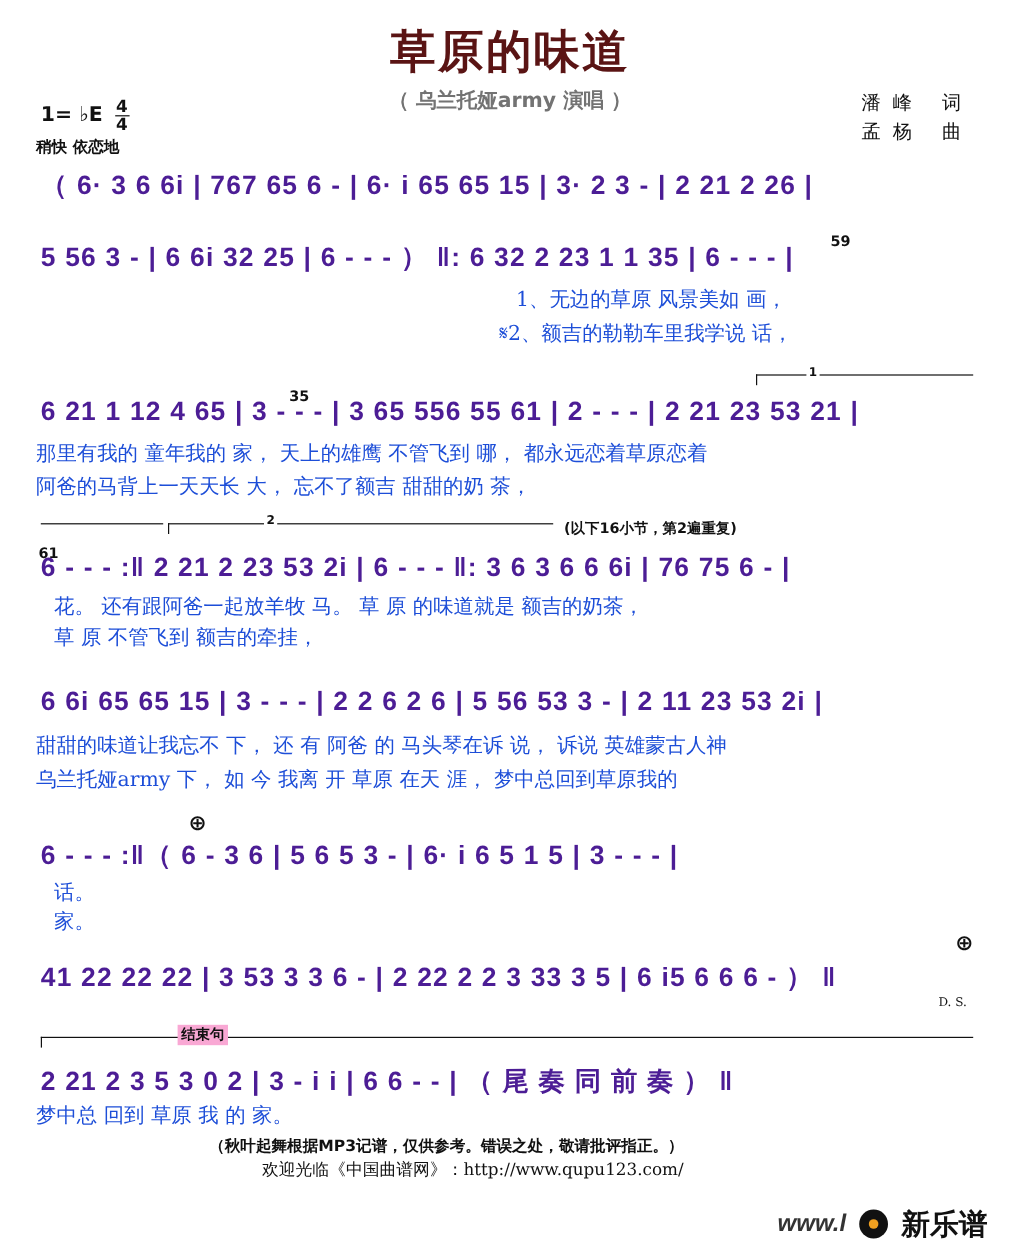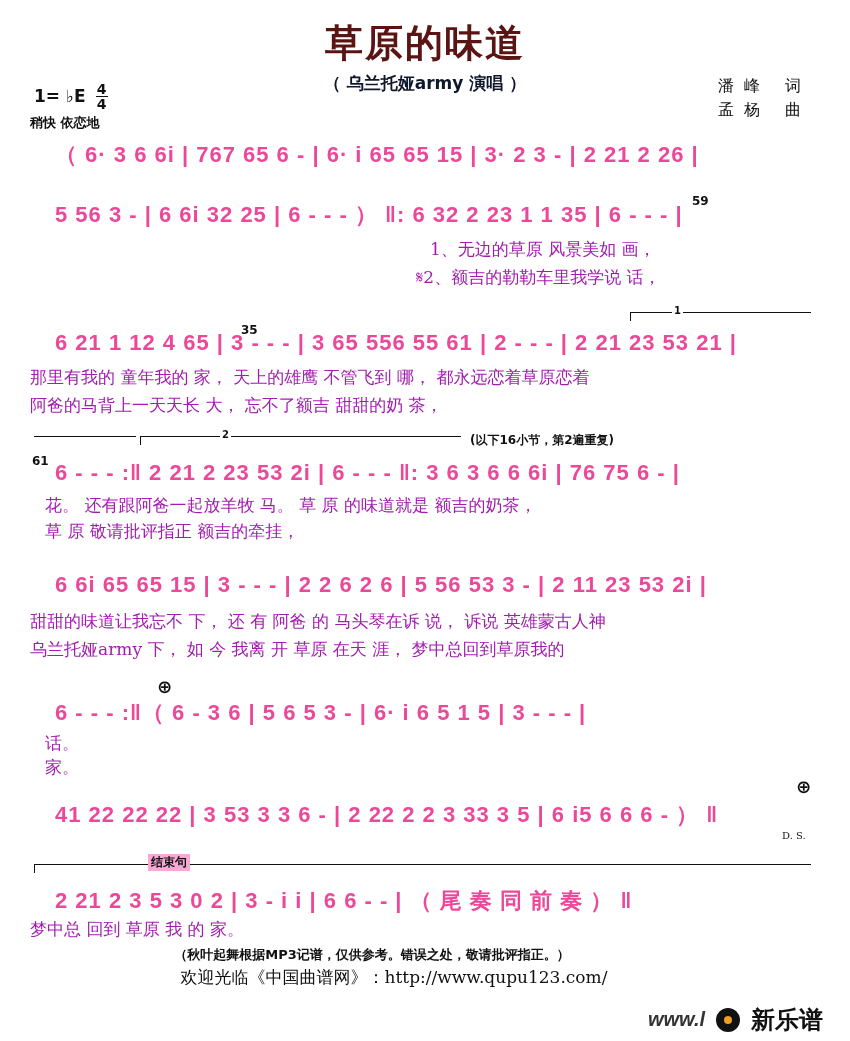--- a/index.html
+++ b/index.html
@@ -1,34 +1,34 @@
 <!DOCTYPE html>
 <html><head>
 <meta charset="utf-8">
 <style>
   html, body { margin:0; padding:0; background:#ffffff; }
   body { width:850px; height:1041px; position:relative; overflow:hidden;
          font-family:"DejaVu Sans", sans-serif; color:#111; }
   .abs { position:absolute; white-space:nowrap; }
   .title { left:0; width:850px; top:18px; text-align:center; font-size:38px; color:#5a1414; font-weight:bold; letter-spacing:2px; }
-  .singer { left:0; width:850px; top:72px; text-align:center; font-size:17px; font-weight:bold; color:#0f172a; }
+  .singer { left:0; width:850px; top:72px; text-align:center; font-size:17px; font-weight:bold; color:#737373; }
   .key { left:34px; top:82px; font-size:17px; font-weight:bold; }
   .key .frac { display:inline-block; vertical-align:middle; text-align:center; font-size:14px; line-height:14px; margin-left:4px; }
   .key .frac span { display:block; }
   .key .frac .bar { border-top:1.5px solid #111; width:12px; margin:0 auto; }
   .tempo { left:30px; top:114px; font-size:13px; font-weight:bold; }
   .credit { left:718px; font-size:16px; font-weight:normal; letter-spacing:10px; }
-  .notes { font-family:"Liberation Sans", sans-serif; font-weight:bold; font-size:22px; letter-spacing:1px; color:#ec4899;margin-left:21px; }
-  .lyric { font-family:"DejaVu Serif", serif; font-size:17px; color:#a21caf; }
+  .notes { font-family:"Liberation Sans", sans-serif; font-weight:bold; font-size:22px; letter-spacing:1px; color:#4c1d95; }
+  .lyric { font-family:"DejaVu Serif", serif; font-size:17px; color:#1d4ed8; }
   .note-annot { font-size:12px; font-weight:bold; }
   .volta { position:absolute; border-top:1.5px solid #111; }
   .volta.left { border-left:1.5px solid #111; height:8px; }
   .volta-num { position:absolute; font-size:10px; font-weight:bold; background:#fff; padding:0 2px; }
   .footer-note { left:0; width:744px; text-align:center; top:946px; font-size:13px; font-weight:bold; }
-  .footer-url { left:0; width:788px; text-align:center; top:966px; font-size:17px; font-family:"DejaVu Serif", serif; }
+  .footer-url { left:0; width:788px; text-align:center; top:966px; font-size:14px; font-family:"DejaVu Serif", serif; }
   .watermark { left:648px; top:1004px; font-size:20px; font-weight:bold;text-align:center; }
   .watermark .www { font-style:italic; color:#333; font-family:"Liberation Sans", sans-serif; }
   .disc { display:inline-block; width:24px; height:24px; border-radius:50%; background:#111; vertical-align:middle; position:relative; margin:0 4px; }
   .disc::after { content:""; position:absolute; left:8px; top:8px; width:8px; height:8px; border-radius:50%; background:#f0a020; }
   .brand { font-size:24px; font-family:"DejaVu Sans", sans-serif; vertical-align:middle; }
   .coda { font-size:18px; font-weight:bold; }
 </style>
 </head>
 <body>
 
@@ -61,21 +61,21 @@
 <div class="abs lyric" style="left:30px;top:366px">那里有我的  童年我的  家，        天上的雄鹰 不管飞到  哪，      都永远恋着草原恋着</div>
 <div class="abs lyric" style="left:30px;top:394px">阿爸的马背上一天天长  大，        忘不了额吉 甜甜的奶  茶，</div>
 
 <div class="volta" style="left:34px;top:436px;width:102px"></div>
 <div class="volta left" style="left:140px;top:436px;width:320px"></div>
 <div class="abs volta-num" style="left:220px;top:429px">2</div>
 <div class="abs note-annot" style="left:470px;top:432px">(以下16小节，第2遍重复)</div>
 <div class="abs notes" style="left:34px;top:460px">6 - - - :‖ 2 21 2 23 53 2i | 6 - - - ‖: 3 6 3 6 6 6i | 76 75 6 - |</div>
 <div class="abs note-annot" style="left:32px;top:454px">61</div>
 <div class="abs lyric" style="left:45px;top:494px">花。        还有跟阿爸一起放羊牧    马。          草 原 的味道就是   额吉的奶茶，</div>
-<div class="abs lyric" style="left:45px;top:520px">                                                  草 原 敬请批评指正   额吉的牵挂，</div>
+<div class="abs lyric" style="left:45px;top:520px">                                                  草 原 不管飞到   额吉的牵挂，</div>
 
 <div class="abs notes" style="left:34px;top:572px">6 6i 65 65 15 | 3 - - - | 2 2 6 2 6 | 5 56 53 3 - | 2 11 23 53 2i |</div>
 <div class="abs lyric" style="left:30px;top:610px">甜甜的味道让我忘不  下，        还 有 阿爸 的 马头琴在诉 说，  诉说  英雄蒙古人神</div>
 <div class="abs lyric" style="left:30px;top:638px">乌兰托娅army  下，        如 今 我离 开 草原  在天 涯，  梦中总回到草原我的</div>
 
 <div class="abs coda" style="left:157px;top:676px">⊕</div>
 <div class="abs notes" style="left:34px;top:698px">6 - - - :‖（ 6 - 3 6 | 5 6 5 3 - | 6· i 6 5 1 5 | 3 - - - |</div>
 <div class="abs lyric" style="left:45px;top:732px">话。</div>
 <div class="abs lyric" style="left:45px;top:756px">家。</div>
 

